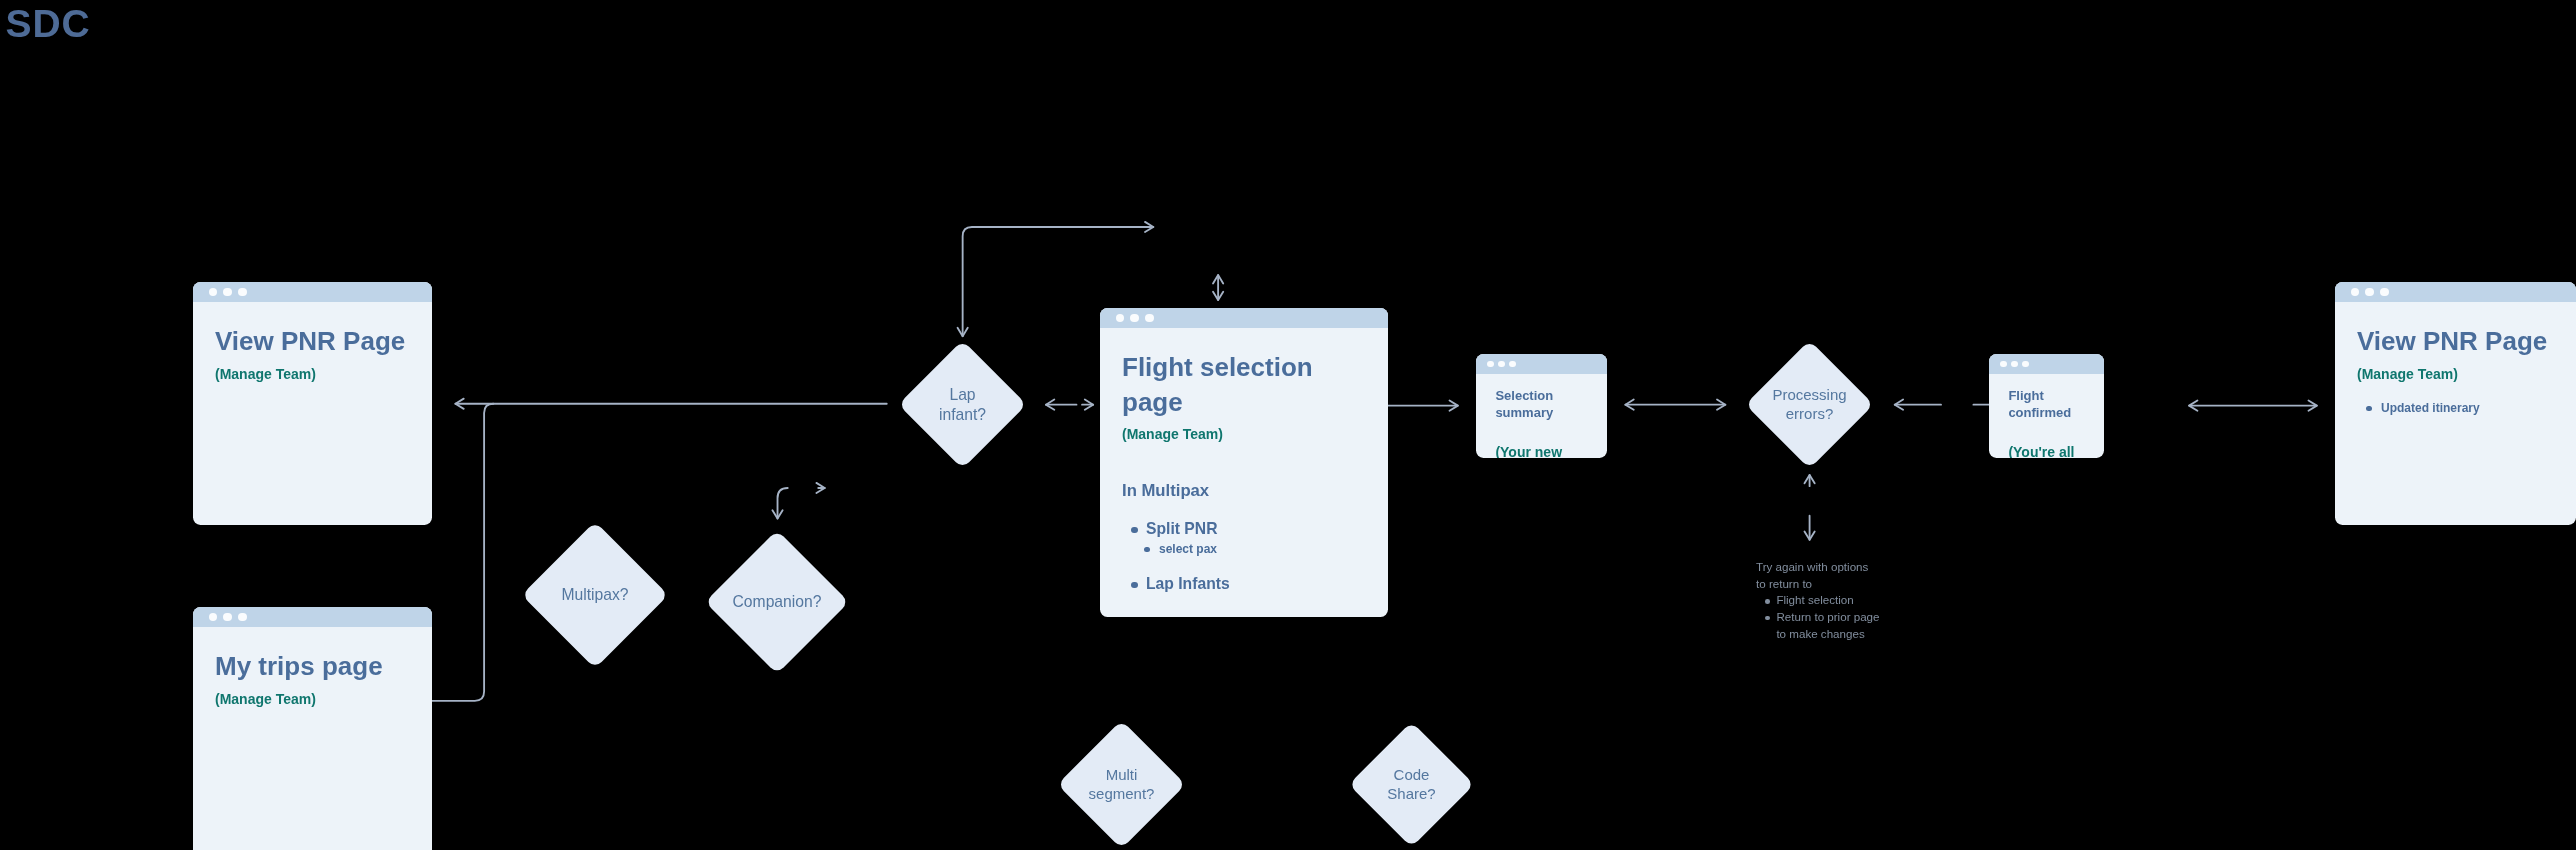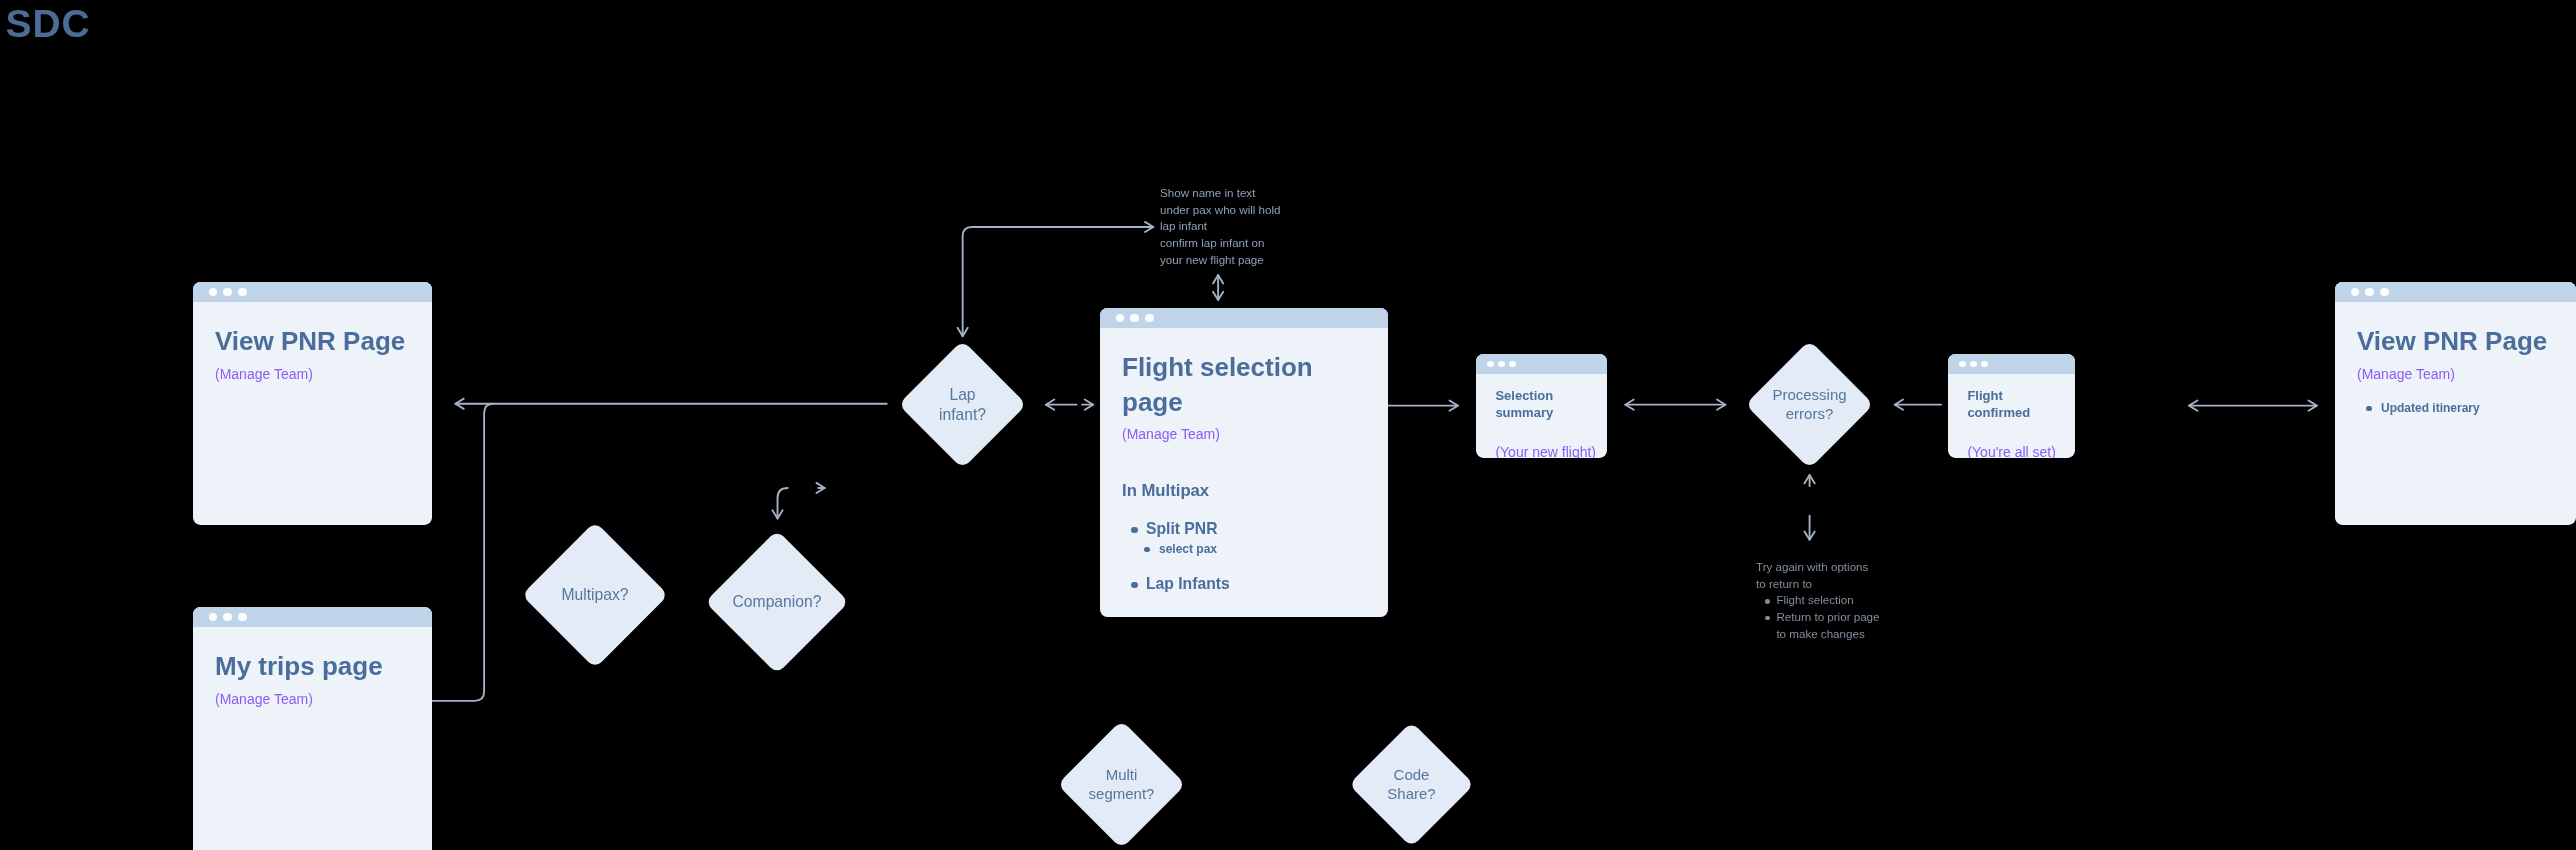--- a/index.html
+++ b/index.html
@@ -12,21 +12,21 @@
     color:#4e6b96;letter-spacing:0.9px;}
   
   .card{position:absolute;background:#edf3f9;border-radius:7.4px;overflow:hidden;}
   .card .chrome{background:#bfd4e8;height:20.4px;display:flex;align-items:center;
     padding-left:15.7px;gap:6.5px;}
   .card .dot{width:8.3px;height:8.3px;border-radius:50%;background:#fafcfe;}
   .card.small .chrome{height:20.4px;padding-left:11px;gap:4.6px;}
   .card.small .dot{width:6.5px;height:6.5px;}
   .card .body{padding:22px 16.7px 0 22px;}
   .card .title{font-size:26px;font-weight:700;color:#4a6d9b;line-height:1.32;}
-  .card .subtitle{font-size:14px;font-weight:400;color:#8b5cf6;margin-top:7.4px;}
+  .card .subtitle{font-size:14px;font-weight:700;color:#0f766e;margin-top:7.4px;}
   .card.small .body{padding:14px 9.3px 0 19.4px;}
   .card.small .title{font-size:13px;line-height:1.3;}
   .card.small .subtitle{font-size:14px;margin-top:22px;}
   .status-heading{font-size:16.7px;font-weight:700;color:#4a6d9b;margin-top:39px;}
   ul.card-list{list-style:none;margin:5.6px 0 0 0;padding:0;}
   ul.card-list li{font-size:15.7px;font-weight:700;color:#4a6d9b;margin-top:19px;
     padding-left:24px;position:relative;}
   ul.card-list li:before{content:"";position:absolute;left:9.3px;top:6.5px;width:6.5px;height:6.5px;
     border-radius:50%;background:#4a6d9b;}
   ul.card-list li.sub{font-size:12px;margin:3.7px 0 3.7px 13px;}
@@ -142,21 +142,21 @@
       <span class="dot"></span>
       <span class="dot"></span>
       <span class="dot"></span>
     </div>
     <div class="body">
       <div class="title">Selection summary</div>
       <div class="subtitle">(Your new flight)</div>
     </div>
   </div>
 
-  <div class="card small" style="left:1948px;top:354px;width:127px;height:104px;">
+  <div class="card small" style="left:1989px;top:354px;width:115px;height:104px;">
     <div class="chrome">
       <span class="dot"></span>
       <span class="dot"></span>
       <span class="dot"></span>
     </div>
     <div class="body">
       <div class="title">Flight confirmed</div>
       <div class="subtitle">(You're all set)</div>
     </div>
   </div>
@@ -199,27 +199,20 @@
   <div class="diamond" style="left:1076px;top:739px;width:91px;height:91px;">
     <div class="shape"></div>
     <div class="label" style="font-size:15px;">Multi segment?</div>
   </div>
 
   <div class="diamond" style="left:1367px;top:740px;width:89px;height:89px;">
     <div class="shape"></div>
     <div class="label" style="font-size:15px;">Code Share?</div>
   </div>
 
-  <div class="note blue" style="left:1160px;top:185px;width:148px;">
-    <div>Show name in text</div>
-    <div>under pax who will hold</div>
-    <div>lap infant</div>
-    <div>confirm lap infant on</div>
-    <div>your new flight page</div>
-  </div>
 
   <div class="note gray" style="left:1756px;top:559px;width:162px;">
     <div>Try again with options</div>
     <div>to return to</div>
     <div class="bullet-row">
       <span class="bdot"></span>
       <span>Flight selection</span>
     </div>
     <div class="bullet-row">
       <span class="bdot"></span>

